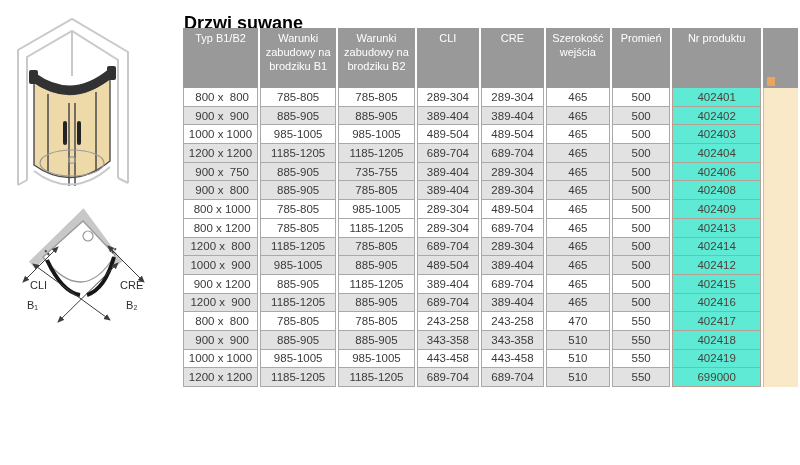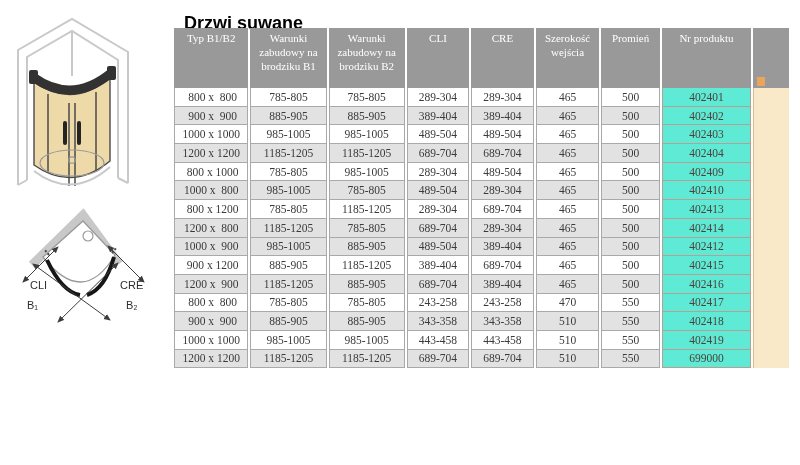--- a/index.html
+++ b/index.html
@@ -7,23 +7,22 @@
     width:800px;height:465px;position:relative;overflow:hidden;
     background:#ffffff;
     font-family:"Liberation Sans", sans-serif;
     color:#3a3a3a;
   }
   .page-title{
     position:absolute;left:184px;top:13px;
     font-size:18px;font-weight:bold;color:#000;
   }
   .table-wrap{
-    position:absolute;left:172px;top:28px;width:619px;height:380px;
+    position:absolute;left:181px;top:28px;width:619px;height:380px;
     overflow:hidden;
-    font-family:Liberation Serif, serif;
   }
   table{
     border-collapse:separate;border-spacing:2px 0;
     table-layout:fixed;font-size:11.5px;
   }
   th{
     background:#999999;color:#ffffff;font-weight:normal;
     font-size:11px;line-height:14px;text-align:center;vertical-align:top;
     padding:3px 1px 0 1px;height:60px;box-sizing:border-box;position:relative;
   }
@@ -176,40 +175,51 @@
     <td class="c-typ">1200 x 1200</td>
     <td>1185-1205</td>
     <td>1185-1205</td>
     <td>689-704</td>
     <td>689-704</td>
     <td>465</td>
     <td>500</td>
     <td class="c-prod">402404</td>
     <td class="c-strip"></td>
   </tr>
+        <tr class="alt">
+    <td class="c-typ"> 900 x  750</td>
+    <td>885-905</td>
+    <td>735-755</td>
+    <td>389-404</td>
+    <td>289-304</td>
+    <td>465</td>
+    <td>500</td>
+    <td class="c-prod">402406</td>
+    <td class="c-strip"></td>
+  </tr>
+        <tr class="alt">
+    <td class="c-typ"> 900 x  800</td>
+    <td>885-905</td>
+    <td>785-805</td>
+    <td>389-404</td>
+    <td>289-304</td>
+    <td>465</td>
+    <td>500</td>
+    <td class="c-prod">402408</td>
+    <td class="c-strip"></td>
+  </tr>
         <tr>
     <td class="c-typ"> 800 x 1000</td>
     <td>785-805</td>
     <td>985-1005</td>
     <td>289-304</td>
     <td>489-504</td>
     <td>465</td>
     <td>500</td>
     <td class="c-prod">402409</td>
-    <td class="c-strip"></td>
-  </tr>
-        <tr class="alt">
-    <td class="c-typ">1000 x  800</td>
-    <td>985-1005</td>
-    <td>785-805</td>
-    <td>489-504</td>
-    <td>289-304</td>
-    <td>465</td>
-    <td>500</td>
-    <td class="c-prod">402410</td>
     <td class="c-strip"></td>
   </tr>
         <tr>
     <td class="c-typ"> 800 x 1200</td>
     <td>785-805</td>
     <td>1185-1205</td>
     <td>289-304</td>
     <td>689-704</td>
     <td>465</td>
     <td>500</td>

